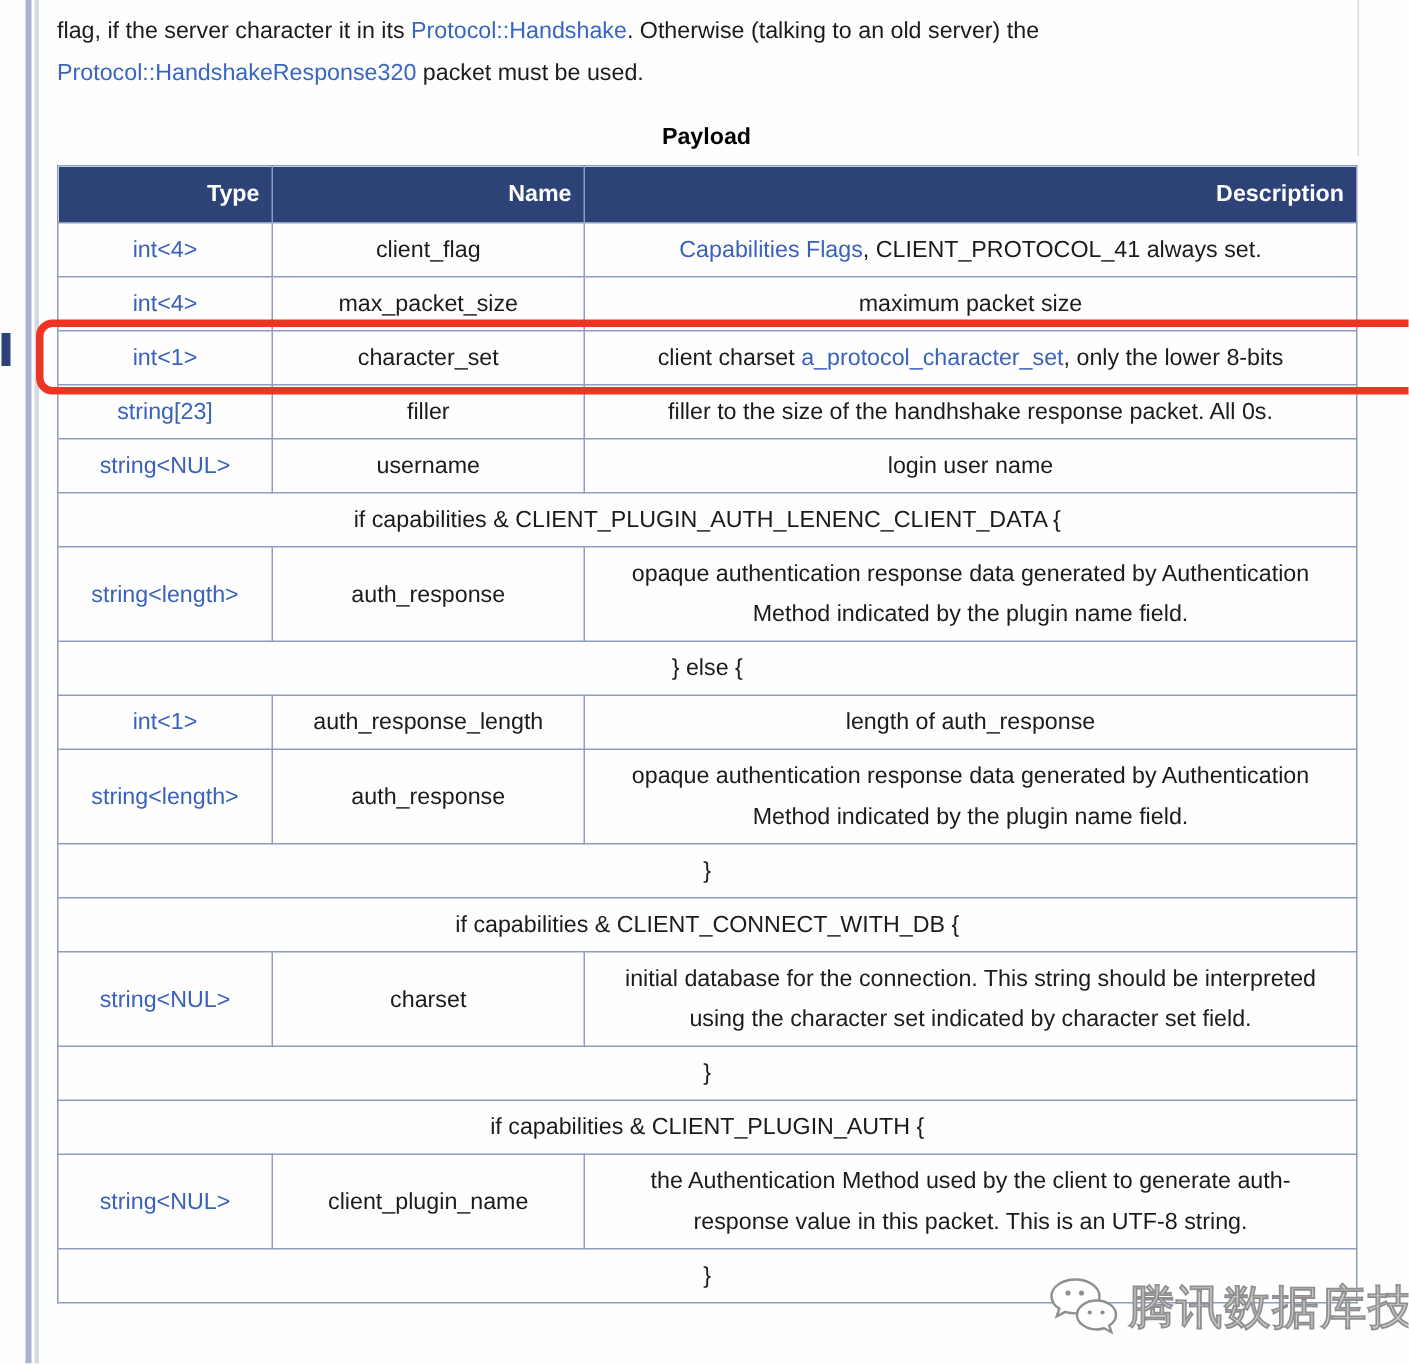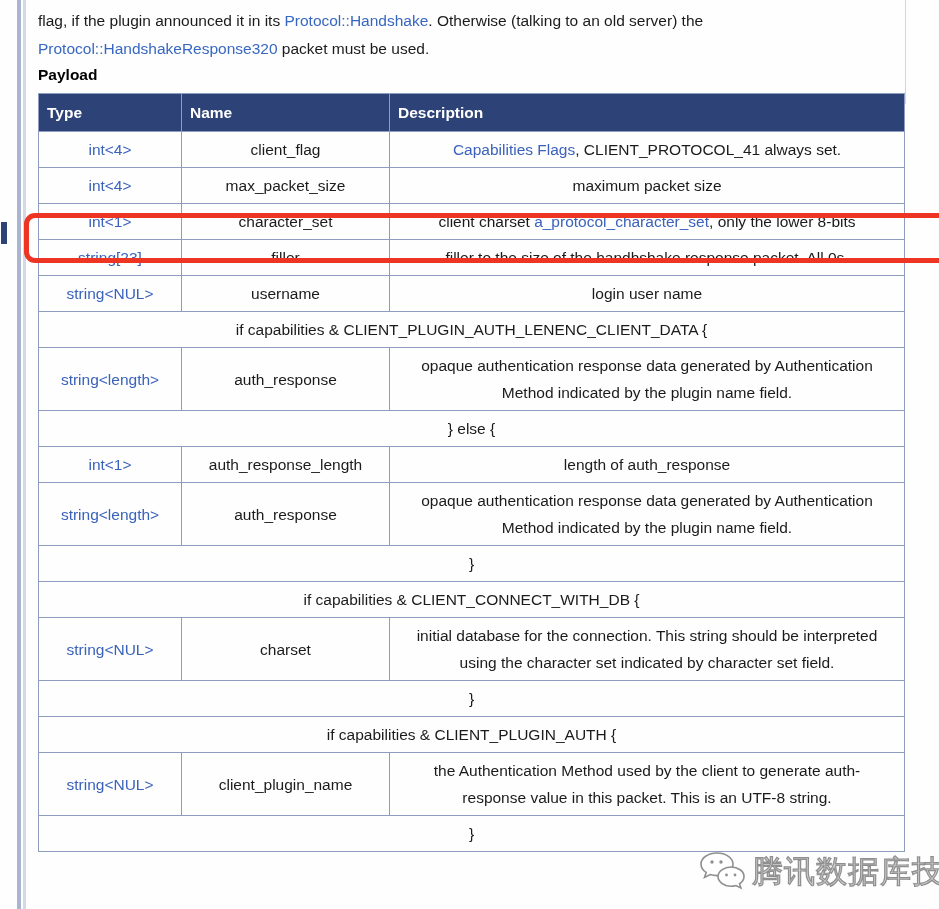--- a/index.html
+++ b/index.html
@@ -15,41 +15,41 @@
   .stripe-inner { position: absolute; left: 23px; top: 0; width: 3px; height: 909px; background: #d4d9e6; }
   .cursor-mark { position: absolute; left: 1px; top: 222px; width: 6px; height: 22px; background: #2d4276; }
   .right-line  { position: absolute; left: 905px; top: 0; width: 1px; height: 104px; background: #d6d6d6; }
 
   .content { position: absolute; left: 38px; top: 0; width: 866px; }
   .intro { font-size: 15.5px; line-height: 28px; padding-top: 7px; }
   .link { color: #3a62bb; cursor: pointer; }
   .intro .link { color: #3767c0; }
 
   .table-title {
-    text-align: left; font-weight: bold; font-size: 15.5px;
-    color: #000; margin: 3px 0 9px 0;
+    text-align: center; font-weight: bold; font-size: 15.5px;
+    color: #000; margin: 20px 0 9px 0;
   }
 
   table.payload {
     border-collapse: collapse;
     width: 866px;
     font-size: 15.5px;
     table-layout: fixed;
   }
   table.payload th, table.payload td {
     border: 1px solid #8e9cc0;
     line-height: 27px;
     vertical-align: middle;
     overflow: hidden;
   }
   table.payload th {
     background: #2d4276;
     color: #ffffff;
     font-weight: bold;
-    text-align: left;
+    text-align: right;
     padding: 5px 8px;
   }
   table.payload td { padding: 4px 12px; text-align: center; }
   td.type-cell { color: #3a62bb; }
   td.span-cell { }
 
   .highlight-rect {
     position: absolute;
     left: 24px;
     width: 932px;
@@ -78,21 +78,21 @@
 </style>
 </head>
 <body>
 
 <div class="stripe-outer"></div>
 <div class="stripe-inner"></div>
 <div class="cursor-mark"></div>
 <div class="right-line"></div>
 
 <div class="content">
-  <div class="intro"><span>flag, if the plugin announced it in its </span><span class="link">Protocol::Handshake</span><span>. Otherwise (talking to an old server) the </span><span class="link">Protocol::HandshakeResponse320</span><span> packet must be used.</span></div>
+  <div class="intro"><span>flag, if the server character it in its </span><span class="link">Protocol::Handshake</span><span>. Otherwise (talking to an old server) the </span><span class="link">Protocol::HandshakeResponse320</span><span> packet must be used.</span></div>
   <div class="table-title">Payload</div>
   <table class="payload">
     <colgroup>
       <col style="width:143px">
       <col style="width:208px">
       <col style="width:515px">
     </colgroup>
     <thead>
       <tr>
         <th>Type</th>

